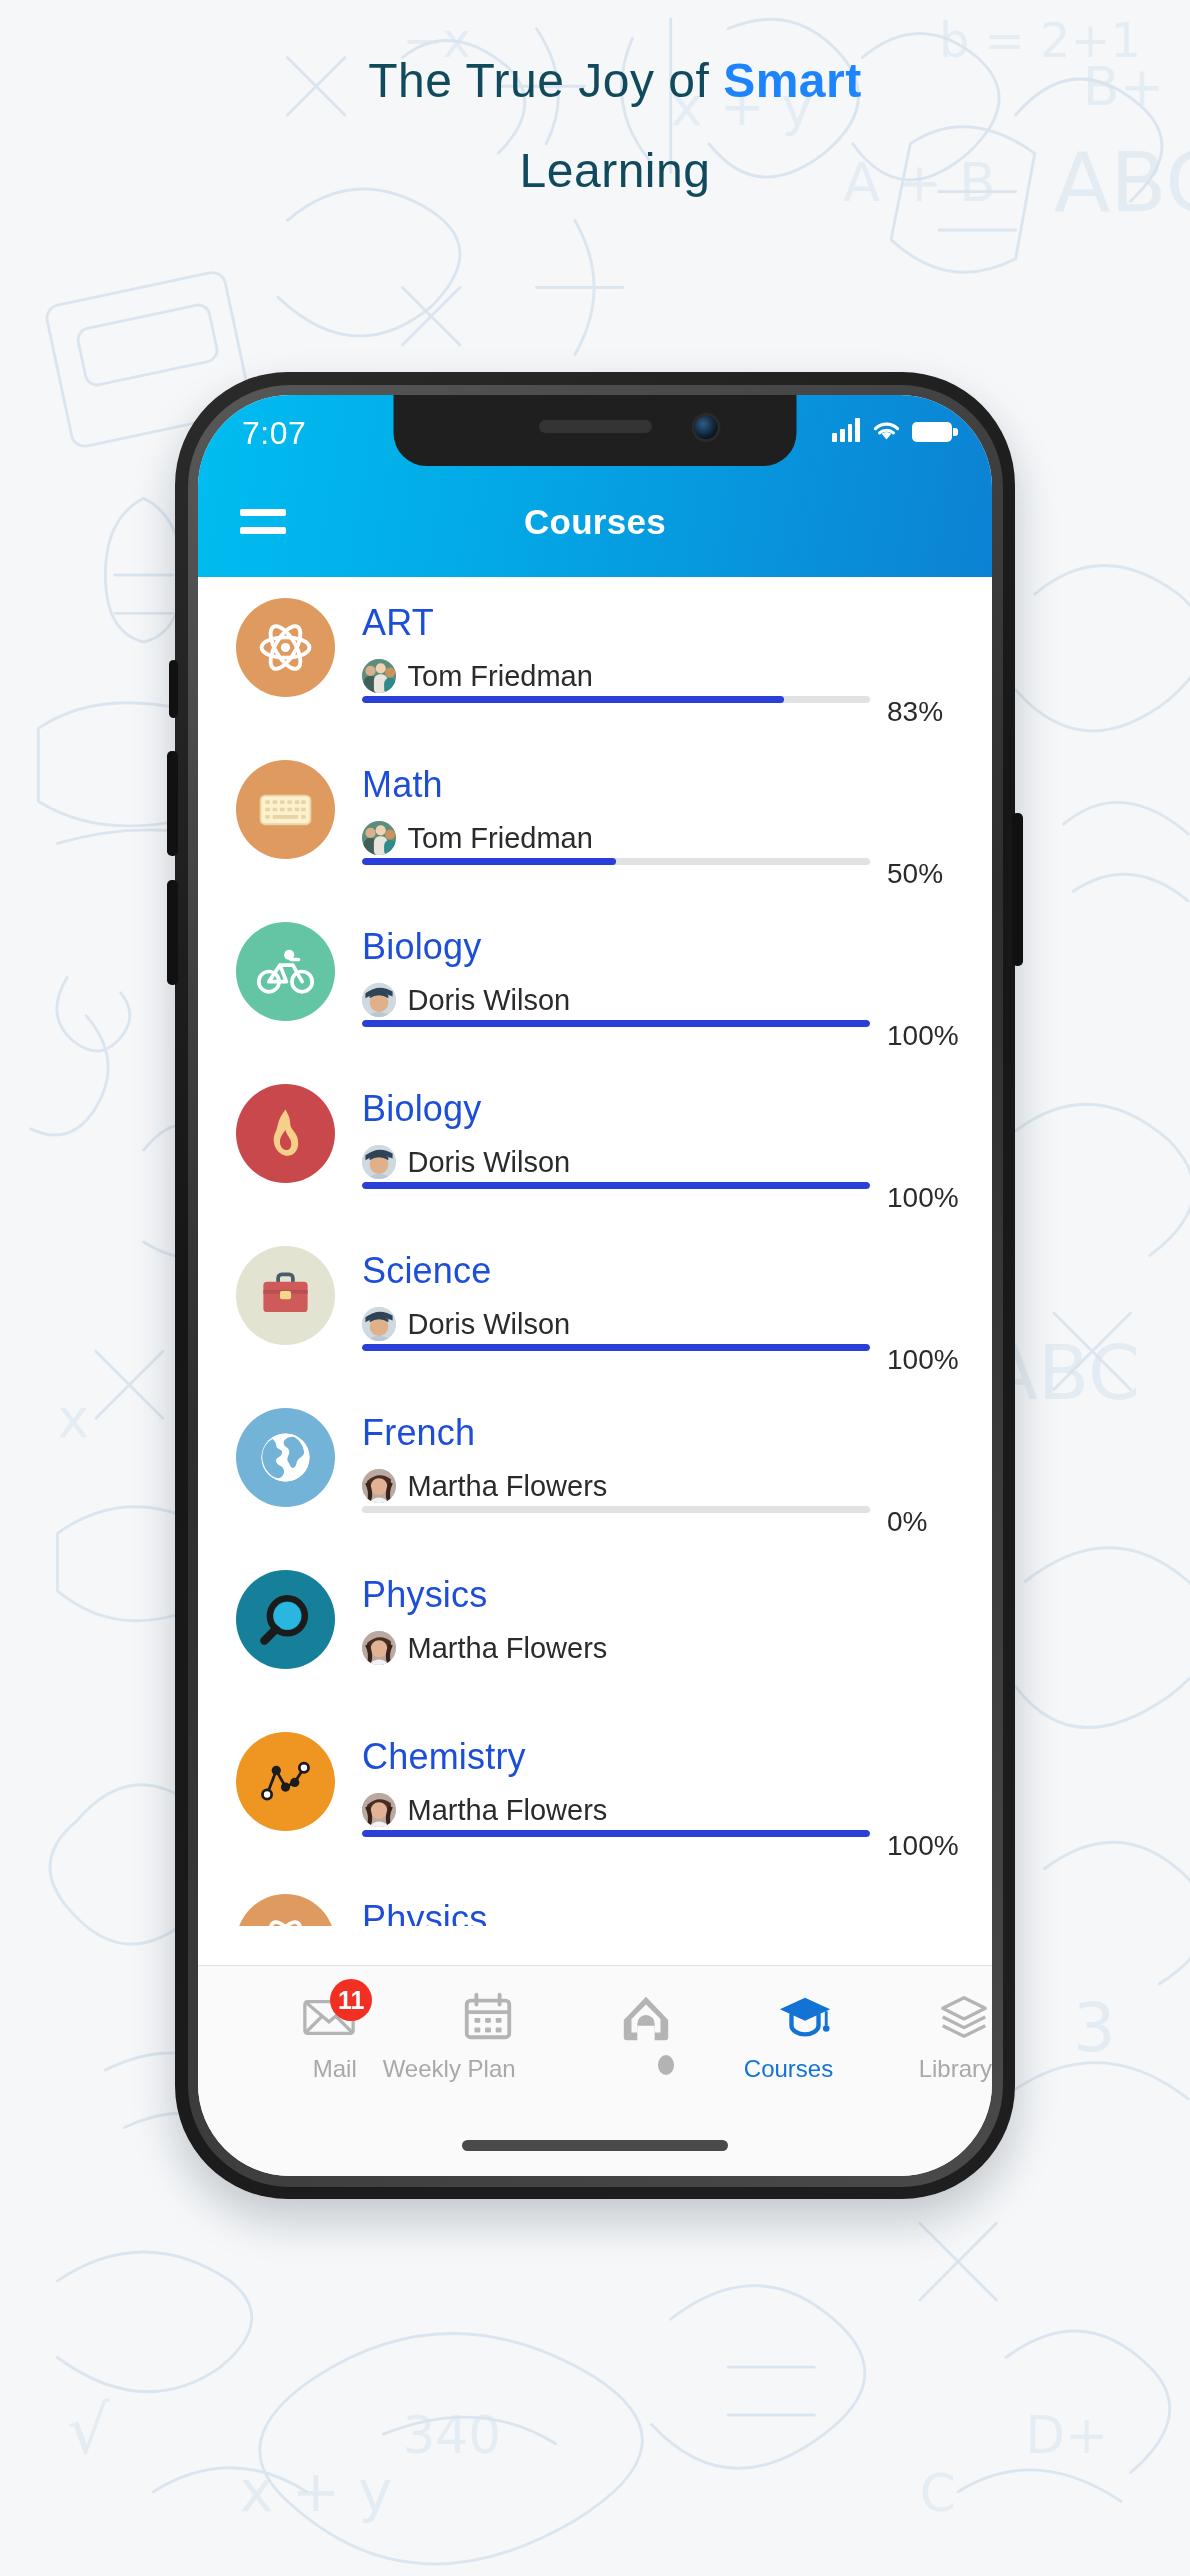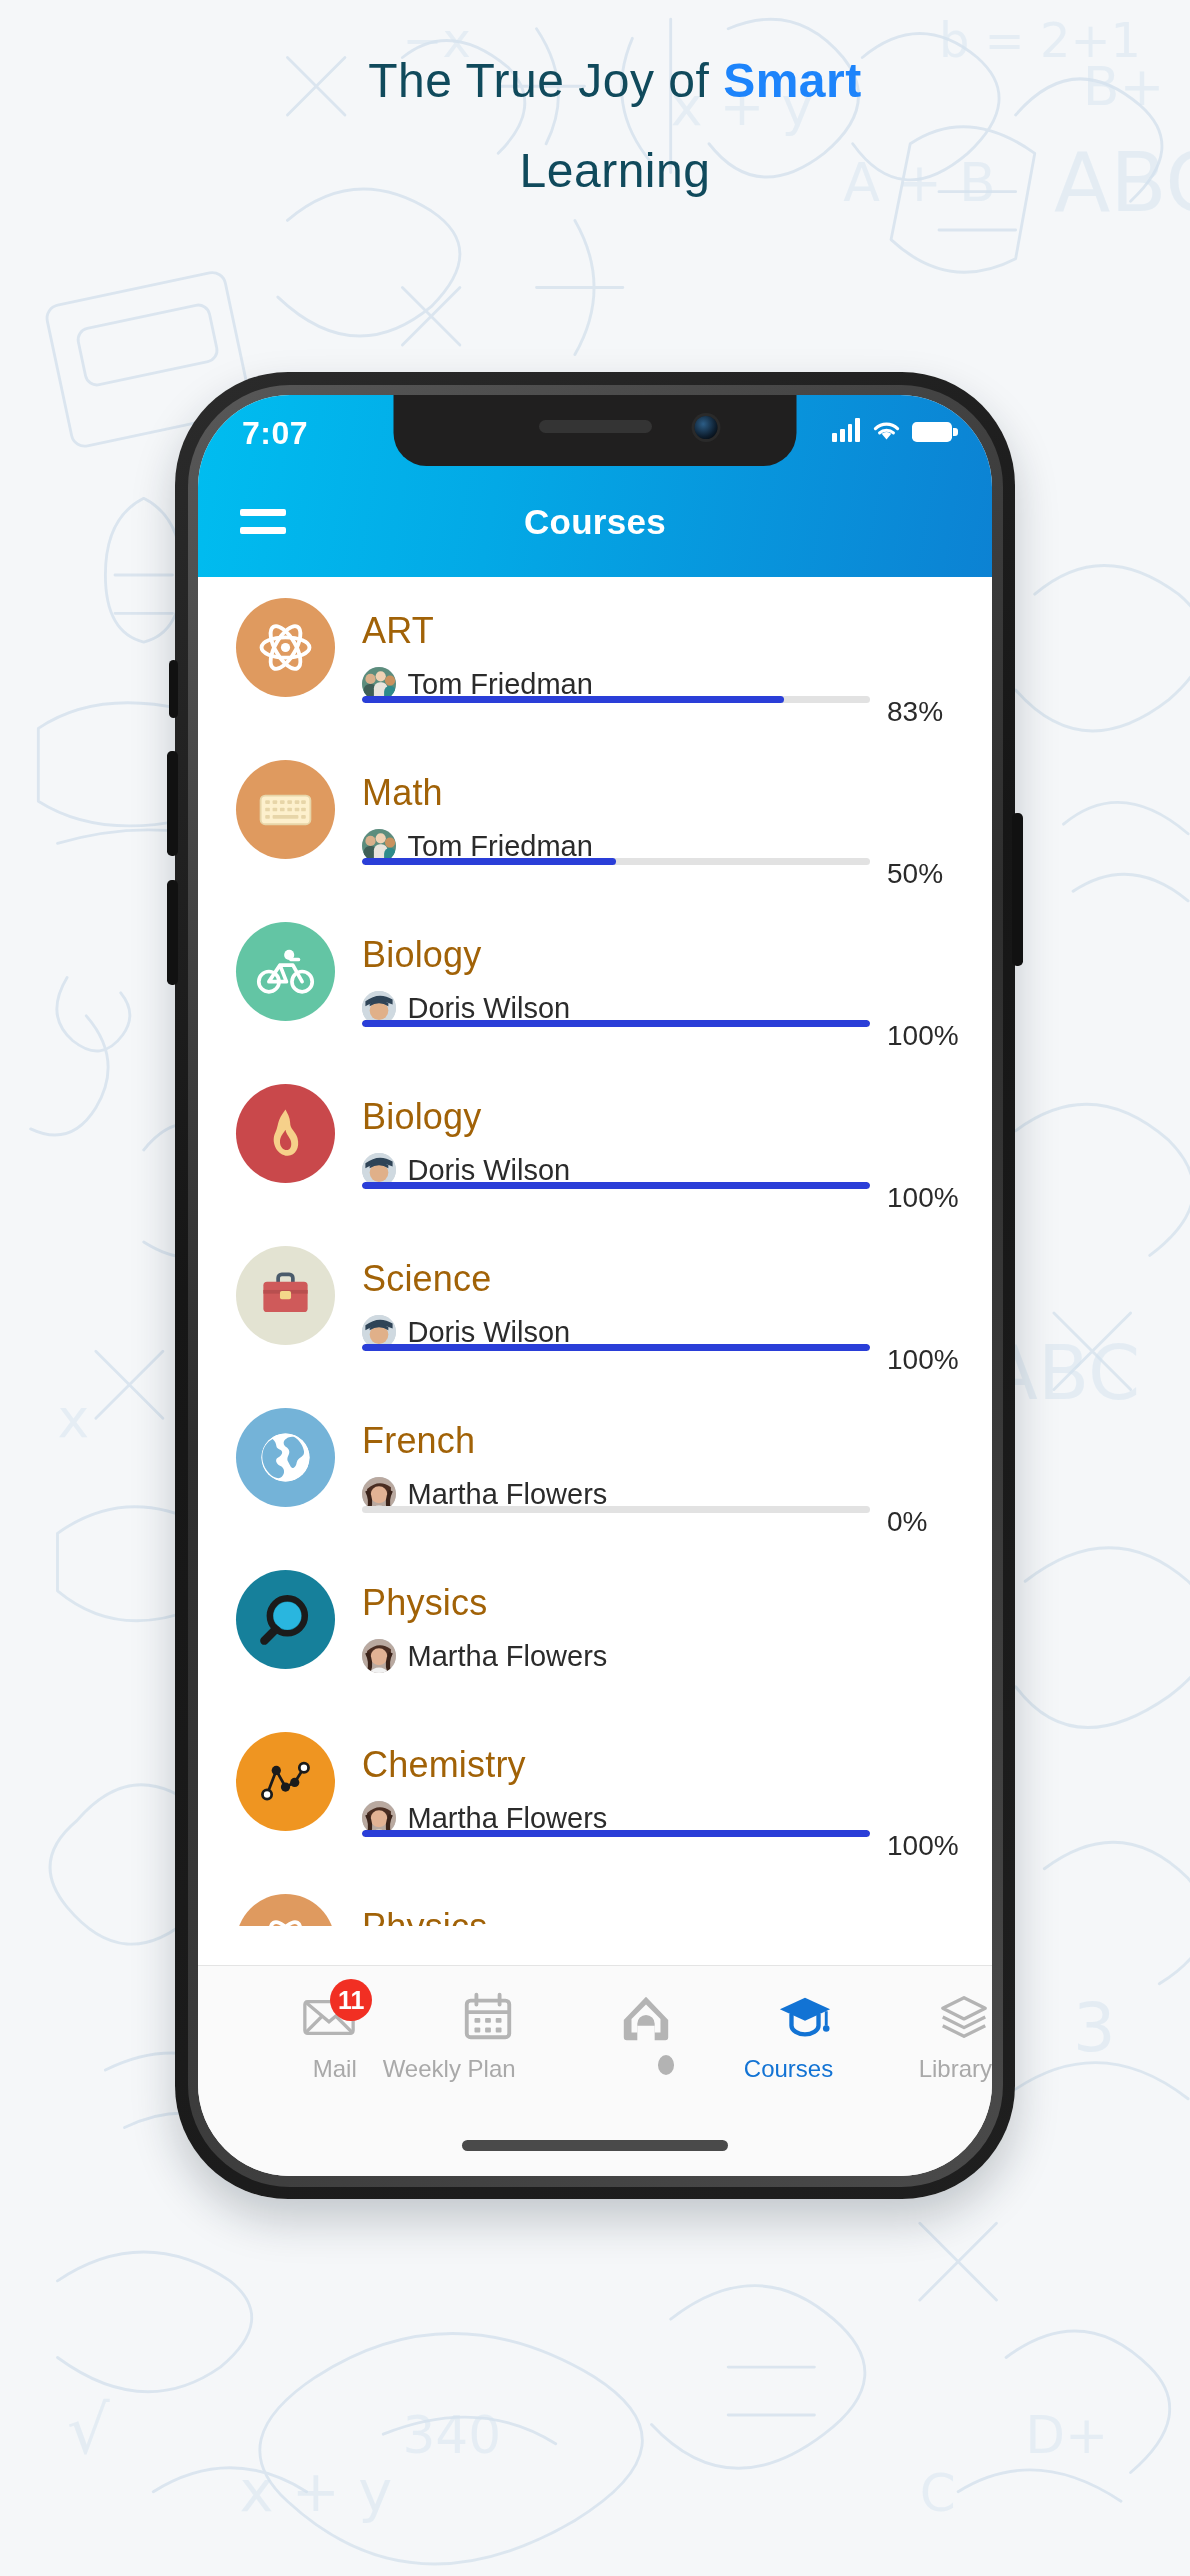--- a/index.html
+++ b/index.html
@@ -82,21 +82,21 @@
     width:113px; height:12.5px; border-radius:6.7px; background:#343434;
   }
   .notch-cam{
     position:absolute; right:79px; top:21px;
     width:23px; height:23px; border-radius:50%;
     background:radial-gradient(circle at 38% 35%, #2c5d86 0%, #0d1d2d 62%, #000 100%);
     box-shadow:0 0 0 2.9px #2a2a2a;
   }
   .status-time{
     position:absolute; left:44px; top:20px;
-    color:#fff; font-size:32px; font-weight:700; letter-spacing:0.5px;
+    color:#fff; font-size:32px; font-weight:400; letter-spacing:0.5px;
   }
   .status-right{
     position:absolute; right:40px; top:23px;
     display:flex; align-items:flex-end; gap:10.5px;
   }
   .bars{ display:flex; align-items:flex-end; gap:2.9px; height:24px; }
   .bars i{ display:block; width:4.8px; background:#fff; border-radius:1px; }
   .bars i:nth-child(1){ height:8.6px; }
   .bars i:nth-child(2){ height:13.4px; }
   .bars i:nth-child(3){ height:18px; }
@@ -142,22 +142,22 @@
     width:99px; height:99px; border-radius:50%;
     margin-top:17px;
     display:flex; align-items:center; justify-content:center;
     overflow:hidden;
   }
   .course-body{
     flex:1 1 auto; margin-left:27px; padding-right:0;
     position:relative; height:100%;
   }
   .course-name{
-    font-size:36px; color:#a16207; font-weight:400;
-    margin-top:29px; letter-spacing:0.2px;
+    font-size:36px; color:#1d4ed8; font-weight:400;
+    margin-top:21px; letter-spacing:0.2px;
   }
   .teacher-line{
     display:flex; align-items:center; gap:11.5px; margin-top:15.3px;
   }
   .avatar{
     width:34px; height:34px; border-radius:50%; overflow:hidden;
     flex:0 0 auto; background:#cfd8dd; position:relative;
   }
   .avatar svg{ display:block; width:100%; height:100%; }
   .teacher-name{ font-size:29px; color:#2b2b2b; }

